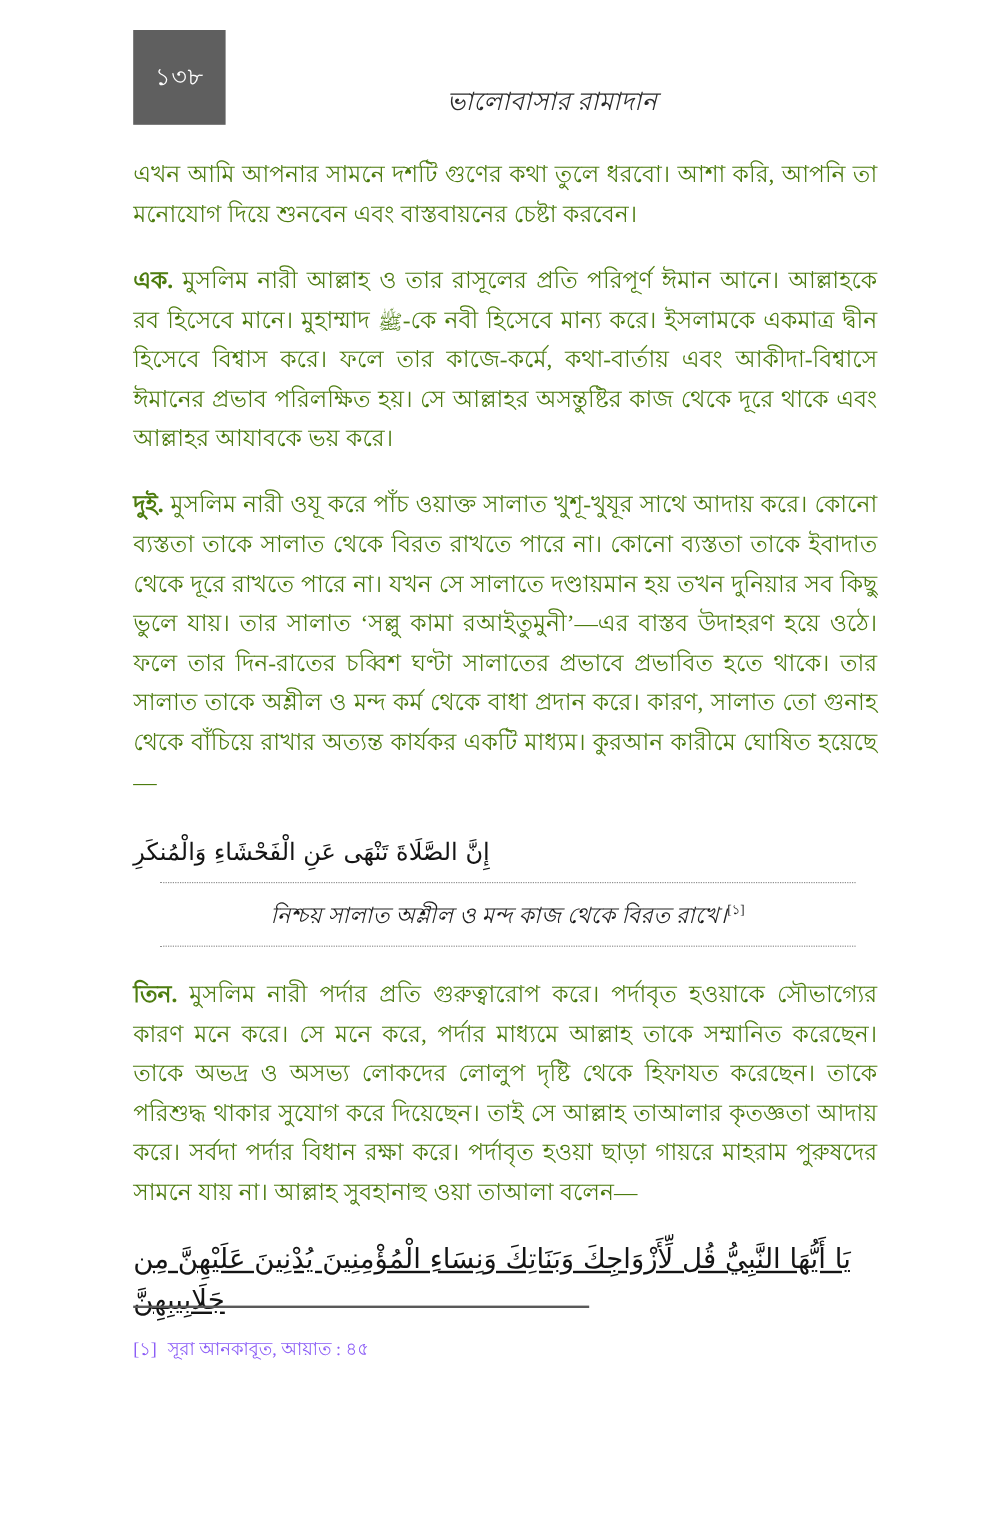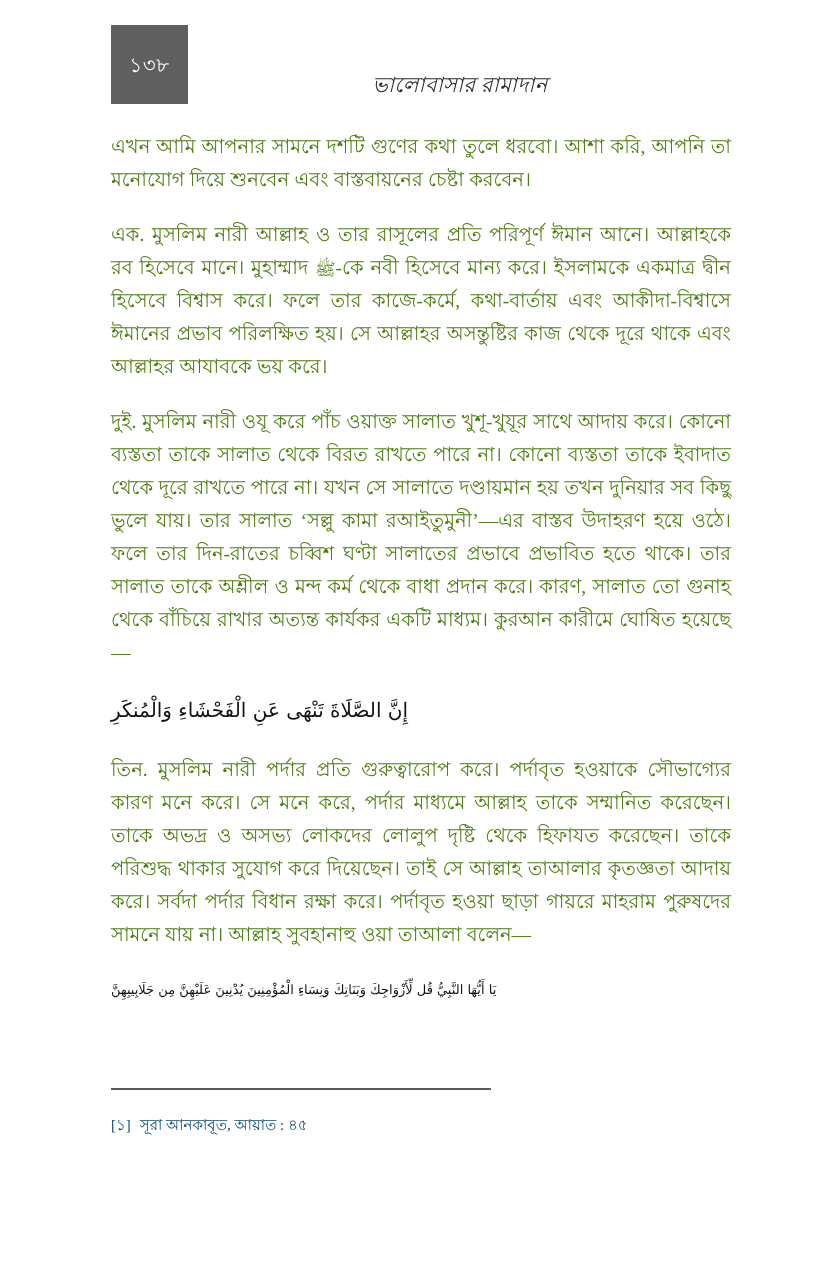--- a/index.html
+++ b/index.html
@@ -75,44 +75,45 @@
     font-size: 19.5px;
     line-height: 33px;
     text-align: justify;
     text-justify: inter-word;
     color: #4d7c0f;
     word-spacing: 0.5px;
   }
   p.para:last-child { margin-bottom: 0; }
 
   .lead {
-    font-weight: normal;
+    font-weight: bold;
     margin-top: 36px;
   }
 
   .saw {
     font-size: 17px;
     line-height: 1;
     vertical-align: -1px;
   }
 
   
   .ayah {
     margin: 10px 0 6px 0;
     text-align: left;
     direction: rtl;
     font-family: "DejaVu Serif", "Liberation Serif", serif;
     font-size: 20px;
     line-height: 38px;
     color: #141414;
   }
   .ayah-2 {
-    font-size: 13px;
+    font-size: 23px;
     line-height: 34px;
     margin: 14px 0 13px 0;
+    text-decoration: underline;
   }
 
   
   .translation-band {
     margin: 6px 0 0 0;
     padding: 9px 0 10px 0;
     border-top: 1.5px dotted #8e8e8e;
     border-bottom: 1.5px dotted #8e8e8e;
     width: 580px;
     margin-left: 22px;
@@ -141,21 +142,21 @@
     height: 2px;
     background: #595959;
   }
   .footnote {
     position: absolute;
     left: 111px;
     top: 1113px;
     width: 600px;
     font-size: 15px;
     line-height: 24px;
-    color: #0c4a6e;
+    color: #8b5cf6;
   }
   .footnote .fn-mark {
     margin-right: 9px;
   }
 </style>
 </head>
 <body>
 
 <div class="page">
 
@@ -169,20 +170,23 @@
   <div class="content">
 
     <p class="para">এখন আমি আপনার সামনে দশটি গুণের কথা তুলে ধরবো। আশা করি, আপনি তা মনোযোগ দিয়ে শুনবেন এবং বাস্তবায়নের চেষ্টা করবেন।</p>
 
     <p class="para"><span class="lead">এক.</span><span> মুসলিম নারী আল্লাহ ও তার রাসূলের প্রতি পরিপূর্ণ ঈমান আনে। আল্লাহকে রব হিসেবে মানে। মুহাম্মাদ </span><span class="saw">ﷺ</span><span>-কে নবী হিসেবে মান্য করে। ইসলামকে একমাত্র দ্বীন হিসেবে বিশ্বাস করে। ফলে তার কাজে-কর্মে, কথা-বার্তায় এবং আকীদা-বিশ্বাসে ঈমানের প্রভাব পরিলক্ষিত হয়। সে আল্লাহর অসন্তুষ্টির কাজ থেকে দূরে থাকে এবং আল্লাহর আযাবকে ভয় করে।</span></p>
 
     <p class="para"><span class="lead">দুই.</span><span> মুসলিম নারী ওযূ করে পাঁচ ওয়াক্ত সালাত খুশূ-খুযূর সাথে আদায় করে। কোনো ব্যস্ততা তাকে সালাত থেকে বিরত রাখতে পারে না। কোনো ব্যস্ততা তাকে ইবাদাত থেকে দূরে রাখতে পারে না। যখন সে সালাতে দণ্ডায়মান হয় তখন দুনিয়ার সব কিছু ভুলে যায়। তার সালাত ‘সল্লু কামা রআইতুমুনী’—এর বাস্তব উদাহরণ হয়ে ওঠে। ফলে তার দিন-রাতের চব্বিশ ঘণ্টা সালাতের প্রভাবে প্রভাবিত হতে থাকে। তার সালাত তাকে অশ্লীল ও মন্দ কর্ম থেকে বাধা প্রদান করে। কারণ, সালাত তো গুনাহ থেকে বাঁচিয়ে রাখার অত্যন্ত কার্যকর একটি মাধ্যম। কুরআন কারীমে ঘোষিত হয়েছে—</span></p>
 
     <div class="ayah">إِنَّ الصَّلَاةَ تَنْهَى عَنِ الْفَحْشَاءِ وَالْمُنكَرِ</div>
 
+    <div class="translation-band">
+      <div class="translation-text"><span>নিশ্চয় সালাত অশ্লীল ও মন্দ কাজ থেকে বিরত রাখে।</span><span class="fn-ref">[১]</span></div>
+    </div>
 
     <p class="para" style="margin-top:24px"><span class="lead">তিন.</span><span> মুসলিম নারী পর্দার প্রতি গুরুত্বারোপ করে। পর্দাবৃত হওয়াকে সৌভাগ্যের কারণ মনে করে। সে মনে করে, পর্দার মাধ্যমে আল্লাহ তাকে সম্মানিত করেছেন। তাকে অভদ্র ও অসভ্য লোকদের লোলুপ দৃষ্টি থেকে হিফাযত করেছেন। তাকে পরিশুদ্ধ থাকার সুযোগ করে দিয়েছেন। তাই সে আল্লাহ তাআলার কৃতজ্ঞতা আদায় করে। সর্বদা পর্দার বিধান রক্ষা করে। পর্দাবৃত হওয়া ছাড়া গায়রে মাহরাম পুরুষদের সামনে যায় না। আল্লাহ সুবহানাহু ওয়া তাআলা বলেন—</span></p>
 
     <div class="ayah ayah-2">يَا أَيُّهَا النَّبِيُّ قُل لِّأَزْوَاجِكَ وَبَنَاتِكَ وَنِسَاءِ الْمُؤْمِنِينَ يُدْنِينَ عَلَيْهِنَّ مِن جَلَابِيبِهِنَّ</div>
 
   </div>
 
   <div class="footnote-rule"></div>
   <div class="footnote"><span class="fn-mark">[১]</span><span>সূরা আনকাবূত, আয়াত : ৪৫</span></div>
 

